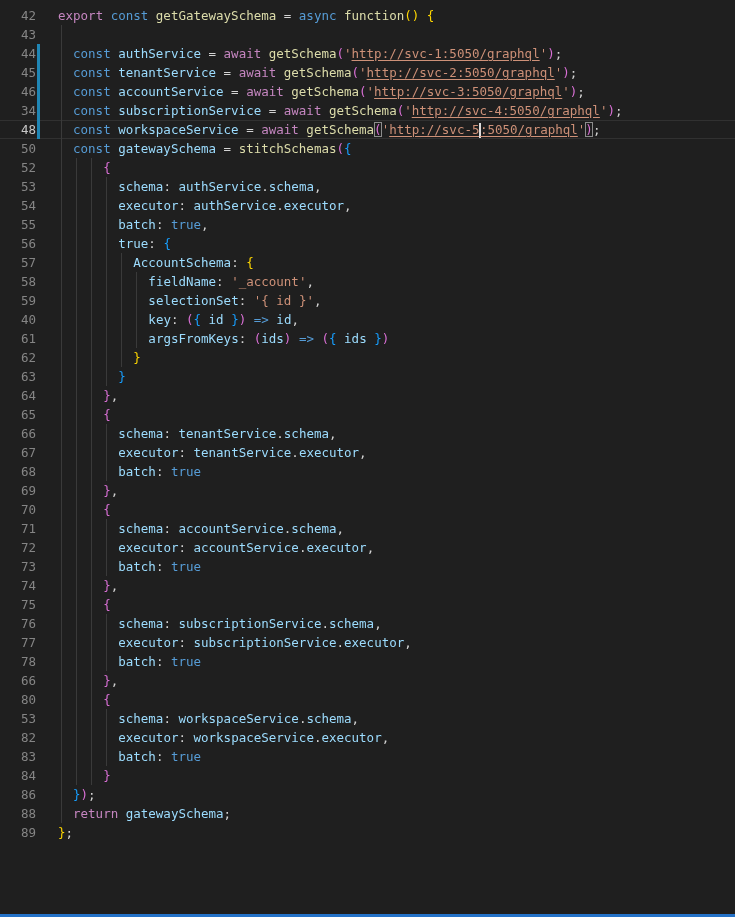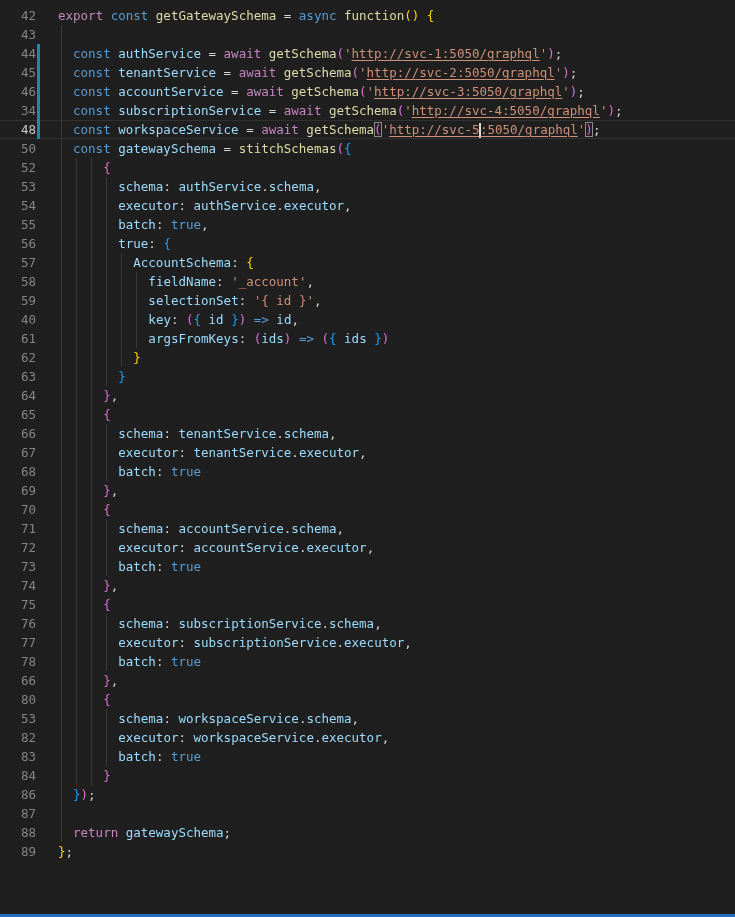--- a/index.html
+++ b/index.html
@@ -227,25 +227,20 @@
       <div class="num">84</div>
       <div class="modbar"></div>
       <div class="codeln" style="padding-left: 45.18px;"><i class="guide" style="left: 3px;"></i><i class="guide" style="left: 18.06px;"></i><i class="guide" style="left: 33.12px;"></i><span style="color: rgb(218, 112, 214);">}</span></div>
     </div>
     <div class="row">
       <div class="num">86</div>
       <div class="modbar"></div>
       <div class="codeln" style="padding-left: 15.06px;"><i class="guide" style="left: 3px;"></i><span style="color: rgb(23, 159, 255);">}</span><span style="color: rgb(218, 112, 214);">)</span><span style="color: rgb(212, 212, 212);">;</span></div>
     </div>
     <div class="row">
-      <div class="num">87</div>
-      <div class="modbar"></div>
-      <div class="codeln" style="padding-left: 15.06px;"><i class="guide" style="left: 3px;"></i></div>
-    </div>
-    <div class="row">
       <div class="num">88</div>
       <div class="modbar"></div>
       <div class="codeln" style="padding-left: 15.06px;"><i class="guide" style="left: 3px;"></i><span style="color: rgb(197, 134, 192);">return </span><span style="color: rgb(156, 220, 254);">gatewaySchema</span><span style="color: rgb(212, 212, 212);">;</span></div>
     </div>
     <div class="row">
       <div class="num">89</div>
       <div class="modbar"></div>
       <div class="codeln" style="padding-left: 0px;"><span style="color: rgb(255, 215, 0);">}</span><span style="color: rgb(212, 212, 212);">;</span></div>
     </div>
   </div>

